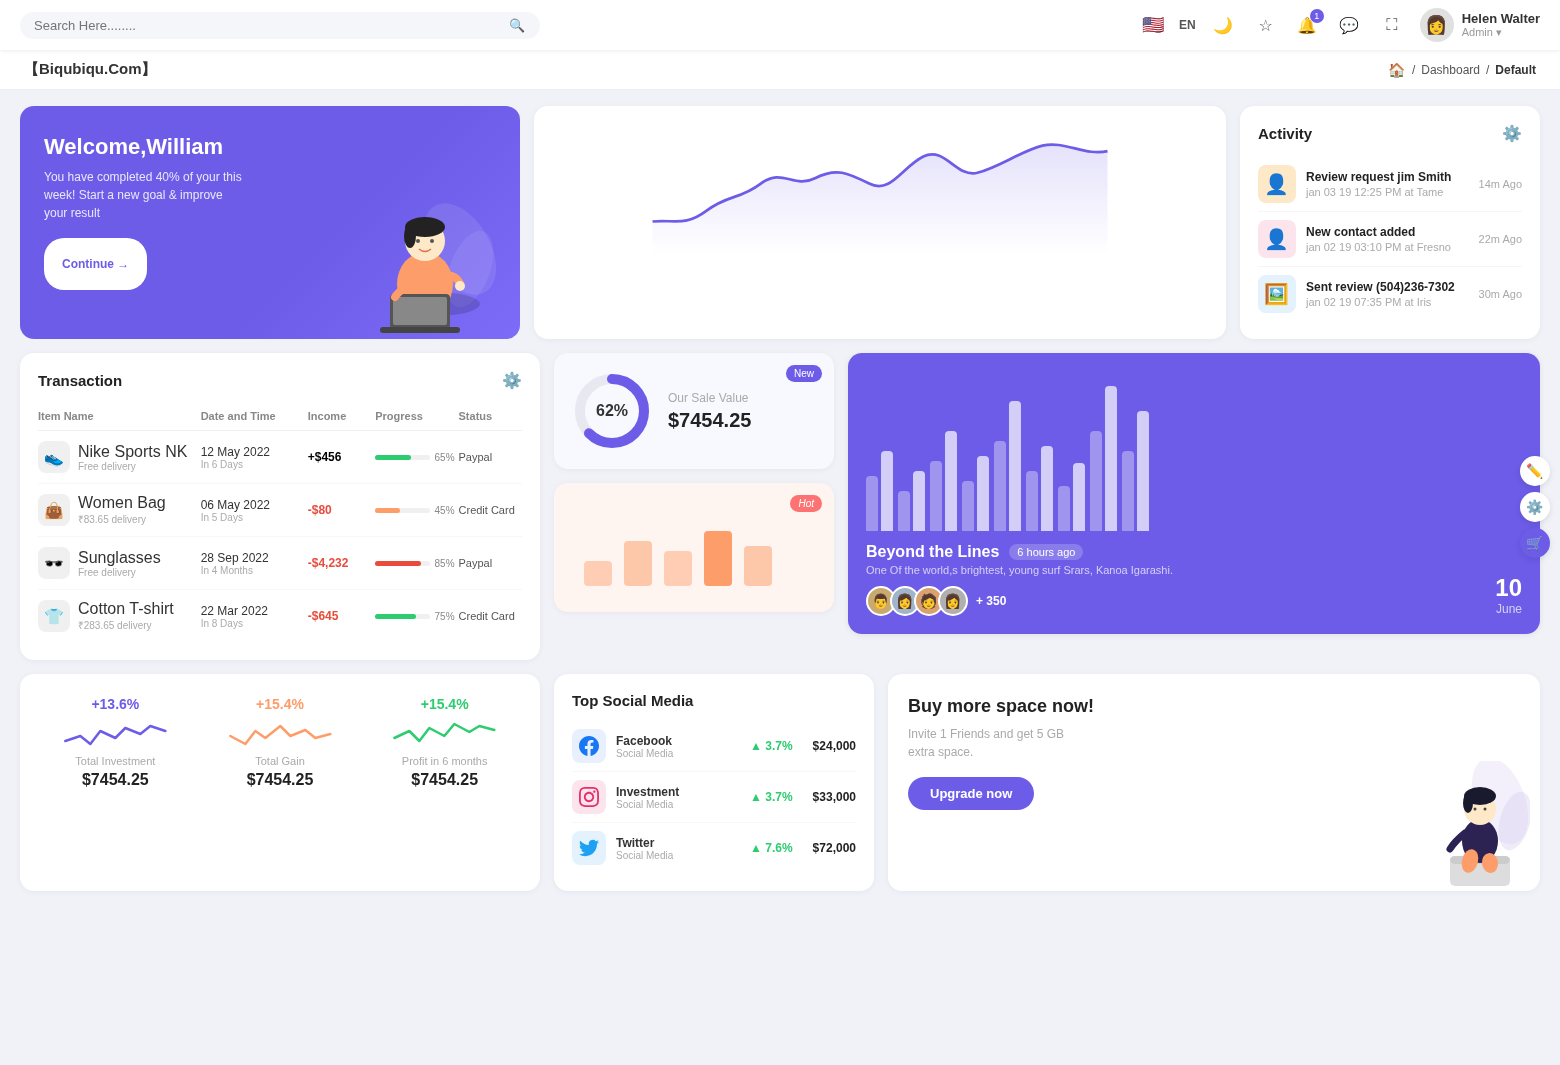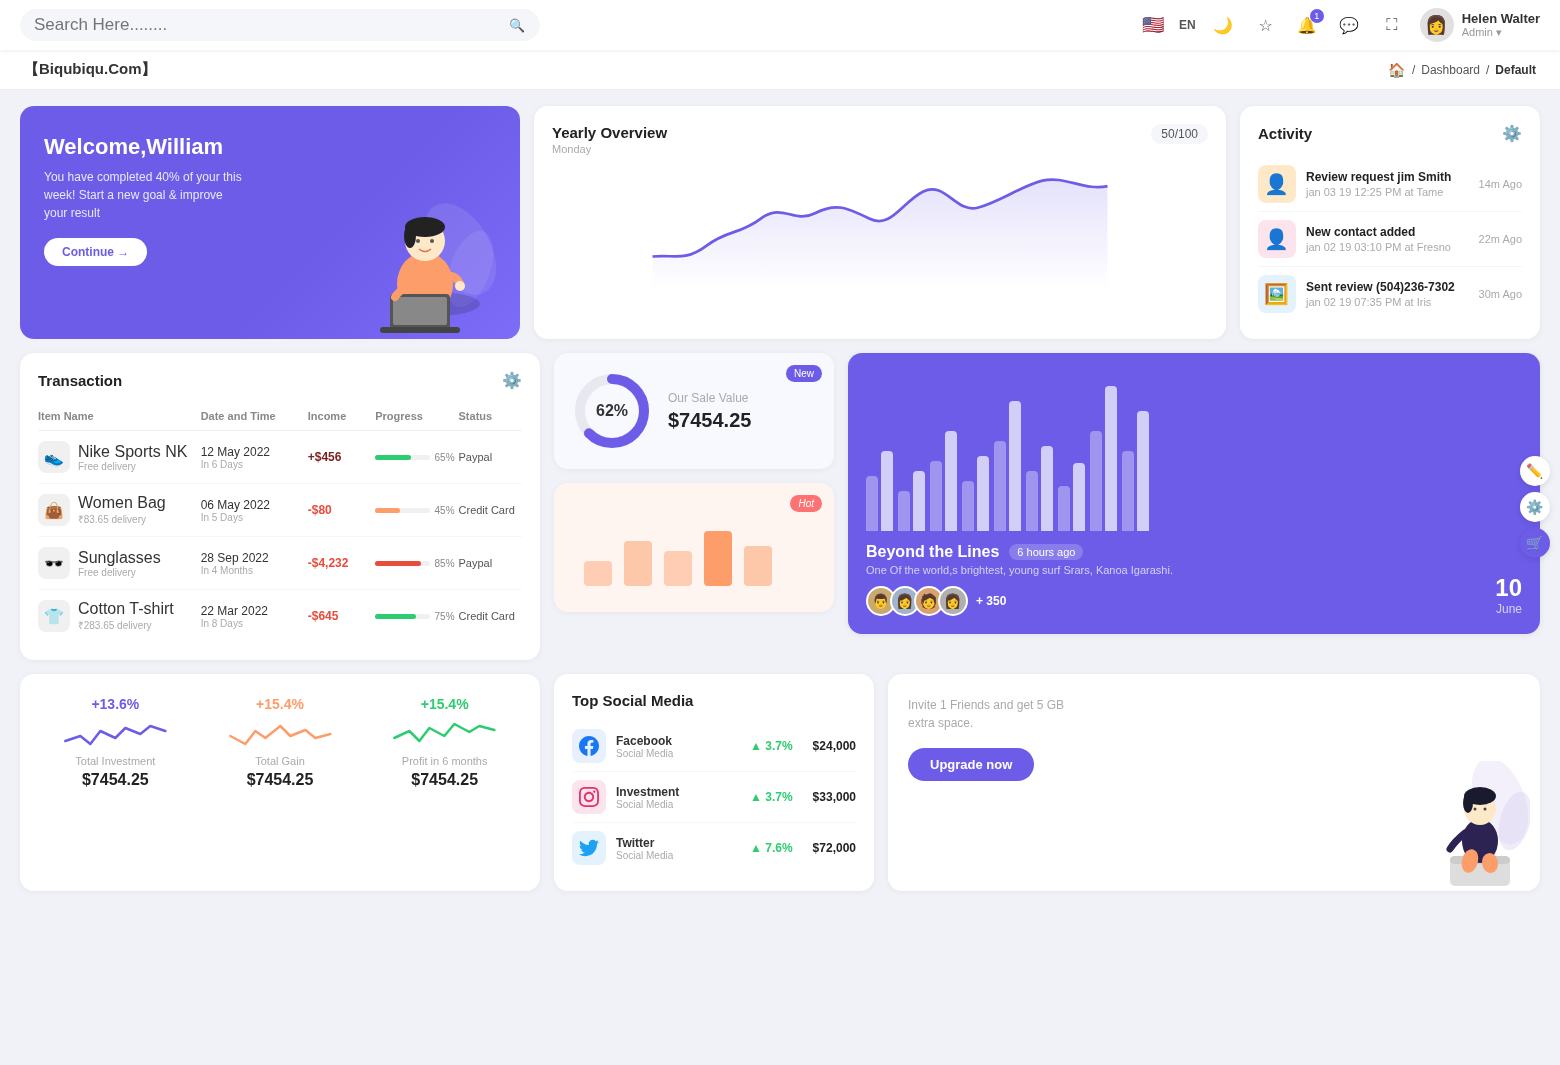--- a/index.html
+++ b/index.html
@@ -9,21 +9,21 @@
     .topnav {
       display: flex; align-items: center; background: #fff;
       padding: 8px 20px; gap: 12px; box-shadow: 0 1px 4px rgba(0,0,0,0.08);
       position: sticky; top: 0; z-index: 100;
     }
     .topnav-search {
       flex: 1; max-width: 520px; display: flex; align-items: center;
       background: #f5f6fa; border-radius: 20px; padding: 6px 14px; gap: 8px;
     }
     .topnav-search input {
-      border: none; background: transparent; outline: none; font-size: 17px; color: #be185d; width: 100%;
+      border: none; background: transparent; outline: none; font-size: 13px; color: #be185d; width: 100%;
     }
     .topnav-right { margin-left: auto; display: flex; align-items: center; gap: 14px; }
     .nav-icon { width: 28px; height: 28px; display: flex; align-items: center; justify-content: center; cursor: pointer; color: #555; font-size: 16px; position: relative; }
     .nav-badge { position: absolute; top: -2px; right: -2px; background: #6c5ce7; color: #fff; font-size: 9px; border-radius: 50%; width: 14px; height: 14px; display: flex; align-items: center; justify-content: center; }
     .user-info { display: flex; align-items: center; gap: 8px; cursor: pointer; }
     .user-avatar { width: 34px; height: 34px; border-radius: 50%; background: #e0e0e0; overflow: hidden; display: flex; align-items: center; justify-content: center; font-size: 18px; }
     .user-name { font-size: 13px; font-weight: 600; }
     .user-role { font-size: 11px; color: #999; }
     .lang-flag { font-size: 18px; }
 
@@ -46,21 +46,21 @@
     
     .welcome-card {
       background: linear-gradient(135deg, #6c5ce7 60%, #7c6cf7 100%);
       border-radius: 14px; padding: 28px 24px; color: #fff; position: relative; overflow: hidden; min-height: 180px;
     }
     .welcome-card h2 { font-size: 22px; font-weight: 800; margin-bottom: 8px; }
     .welcome-card p { font-size: 12px; opacity: 0.85; line-height: 1.5; max-width: 200px; }
     .welcome-card .continue-btn {
       display: inline-flex; align-items: center; gap: 6px;
       background: #fff; color: #6c5ce7; border: none; border-radius: 20px;
-      padding: 7px 18px; font-size: 12px; font-weight: 700; cursor: pointer; margin-top: 16px;
+      padding: 19px 18px; font-size: 12px; font-weight: 700; cursor: pointer; margin-top: 16px;
     }
     .welcome-illustration {
       position: absolute; right: 10px; bottom: 0; width: 180px; height: 160px;
       display: flex; align-items: flex-end; justify-content: center;
     }
     
     .person-svg { width: 160px; height: 150px; }
 
     
     .card { background: #fff; border-radius: 14px; padding: 18px; box-shadow: 0 1px 6px rgba(0,0,0,0.05); }
@@ -88,21 +88,21 @@
     .table-header { display: grid; grid-template-columns: 2fr 1.3fr 0.8fr 1fr 0.8fr; gap: 4px; padding: 8px 0; border-bottom: 1px solid #f0f0f0; }
     .th { font-size: 11px; color: #888; font-weight: 600; }
     .table-row { display: grid; grid-template-columns: 2fr 1.3fr 0.8fr 1fr 0.8fr; gap: 4px; padding: 10px 0; border-bottom: 1px solid #f7f7f7; align-items: center; }
     .table-row:last-child { border-bottom: none; }
     .item-info { display: flex; align-items: center; gap: 8px; }
     .item-icon { width: 32px; height: 32px; border-radius: 8px; background: #f0f0f0; display: flex; align-items: center; justify-content: center; font-size: 16px; flex-shrink: 0; }
     .item-name { font-size: 16px; font-weight: 400; }
     .item-sub { font-size: 10px; color: #aaa; }
     .date-main { font-size: 12px; font-weight: 500; }
     .date-sub { font-size: 10px; color: #aaa; }
-    .income-pos { color: #7f1d1d; font-weight: 600; font-size: 12px; }
+    .income-pos { color: #000000; font-weight: 600; font-size: 12px; }
     .income-neg { color: #e74c3c; font-weight: 600; font-size: 12px; }
     .progress-wrap { display: flex; align-items: center; gap: 5px; }
     .progress-bar { height: 5px; border-radius: 3px; flex: 1; background: #f0f0f0; }
     .progress-fill { height: 100%; border-radius: 3px; }
     .progress-label { font-size: 10px; color: #888; white-space: nowrap; }
     .payment-text { font-size: 11px; color: #555; }
 
     
     .sale-col { display: flex; flex-direction: column; gap: 14px; }
     .sale-card { background: #fff; border-radius: 14px; padding: 18px; box-shadow: 0 1px 6px rgba(0,0,0,0.05); position: relative; }
@@ -244,27 +244,20 @@
 
           <path d="M80 90 Q60 100 55 108" stroke="#fd9d6a" stroke-width="8" fill="none" stroke-linecap="round"></path>
           <path d="M90 88 Q115 82 120 95" stroke="#fd9d6a" stroke-width="8" fill="none" stroke-linecap="round"></path>
 
           <circle cx="120" cy="97" r="5" fill="#fde8c8"></circle>
         </svg>
       </div>
     </div>
 
     <div class="card">
-      <div class="card-header">
-        <div>
-          <div class="card-title">Yearly Overview</div>
-          <div class="card-subtitle">Monday</div>
-        </div>
-        <div class="badge-count">50/100</div>
-      </div>
       <svg viewBox="0 0 420 120" width="100%" height="130">
         <defs>
           <linearGradient id="areaGrad" x1="0" y1="0" x2="0" y2="1">
             <stop offset="0%" stop-color="#6c5ce7" stop-opacity="0.18"></stop>
             <stop offset="100%" stop-color="#6c5ce7" stop-opacity="0"></stop>
           </linearGradient>
         </defs>
         <path d="M0,90 C20,88 30,95 50,80 C70,65 80,70 100,55 C120,40 130,60 150,50 C170,40 180,45 200,55 C220,65 230,40 250,30 C270,20 280,50 300,45 C320,40 340,25 360,20 C380,15 400,30 420,25" stroke="#6c5ce7" stroke-width="2.5" fill="none"></path>
         <path d="M0,90 C20,88 30,95 50,80 C70,65 80,70 100,55 C120,40 130,60 150,50 C170,40 180,45 200,55 C220,65 230,40 250,30 C270,20 280,50 300,45 C320,40 340,25 360,20 C380,15 400,30 420,25 L420,120 L0,120 Z" fill="url(#areaGrad)"></path>
       </svg>
@@ -580,20 +573,21 @@
         <div class="social-info">
           <div class="social-name">Twitter</div>
           <div class="social-type">Social Media</div>
         </div>
         <span class="social-pct">▲ 7.6%</span>
         <span class="social-amount">$72,000</span>
       </div>
     </div>
 
     <div class="upgrade-card">
+      <div class="upgrade-title">Buy more space now!</div>
       <div class="upgrade-sub">Invite 1 Friends and get 5 GB extra space.</div>
       <button class="upgrade-btn">Upgrade now</button>
       <div class="upgrade-illustration">
         <svg viewBox="0 0 140 130" width="140" height="130" xmlns="http://www.w3.org/2000/svg">
 
           <ellipse cx="110" cy="40" rx="25" ry="45" fill="#e8e0f8" opacity="0.5" transform="rotate(-20 110 40)"></ellipse>
           <ellipse cx="125" cy="60" rx="15" ry="30" fill="#d8d0f0" opacity="0.4" transform="rotate(15 125 60)"></ellipse>
 
           <rect x="60" y="95" width="60" height="30" rx="5" fill="#ddd"></rect>
           <rect x="60" y="95" width="60" height="8" rx="5" fill="#ccc"></rect>

